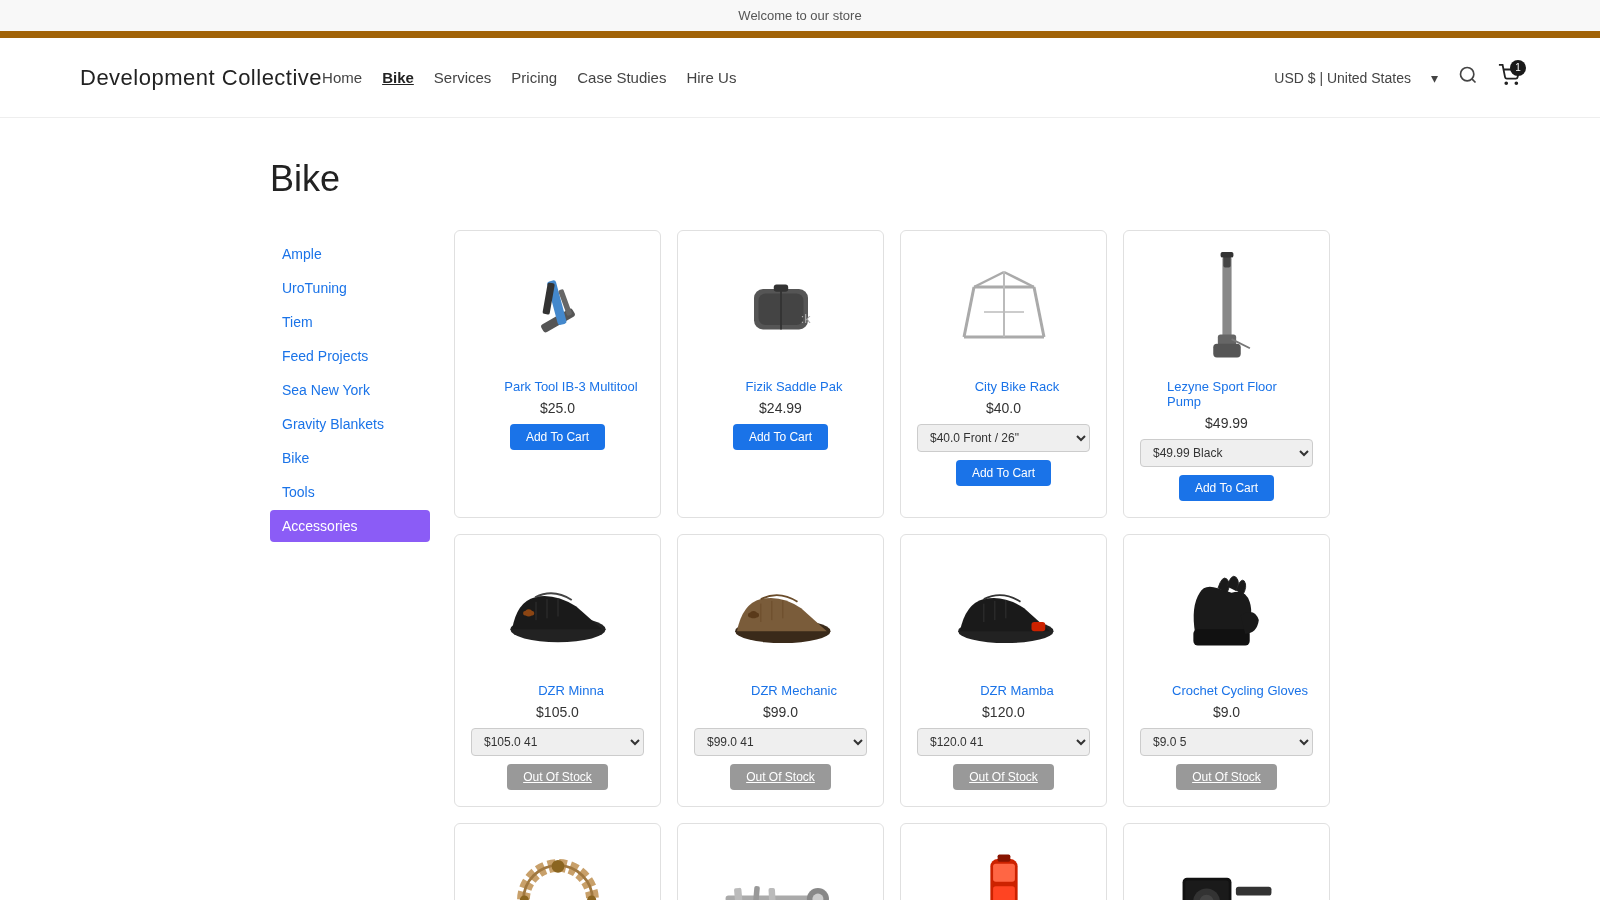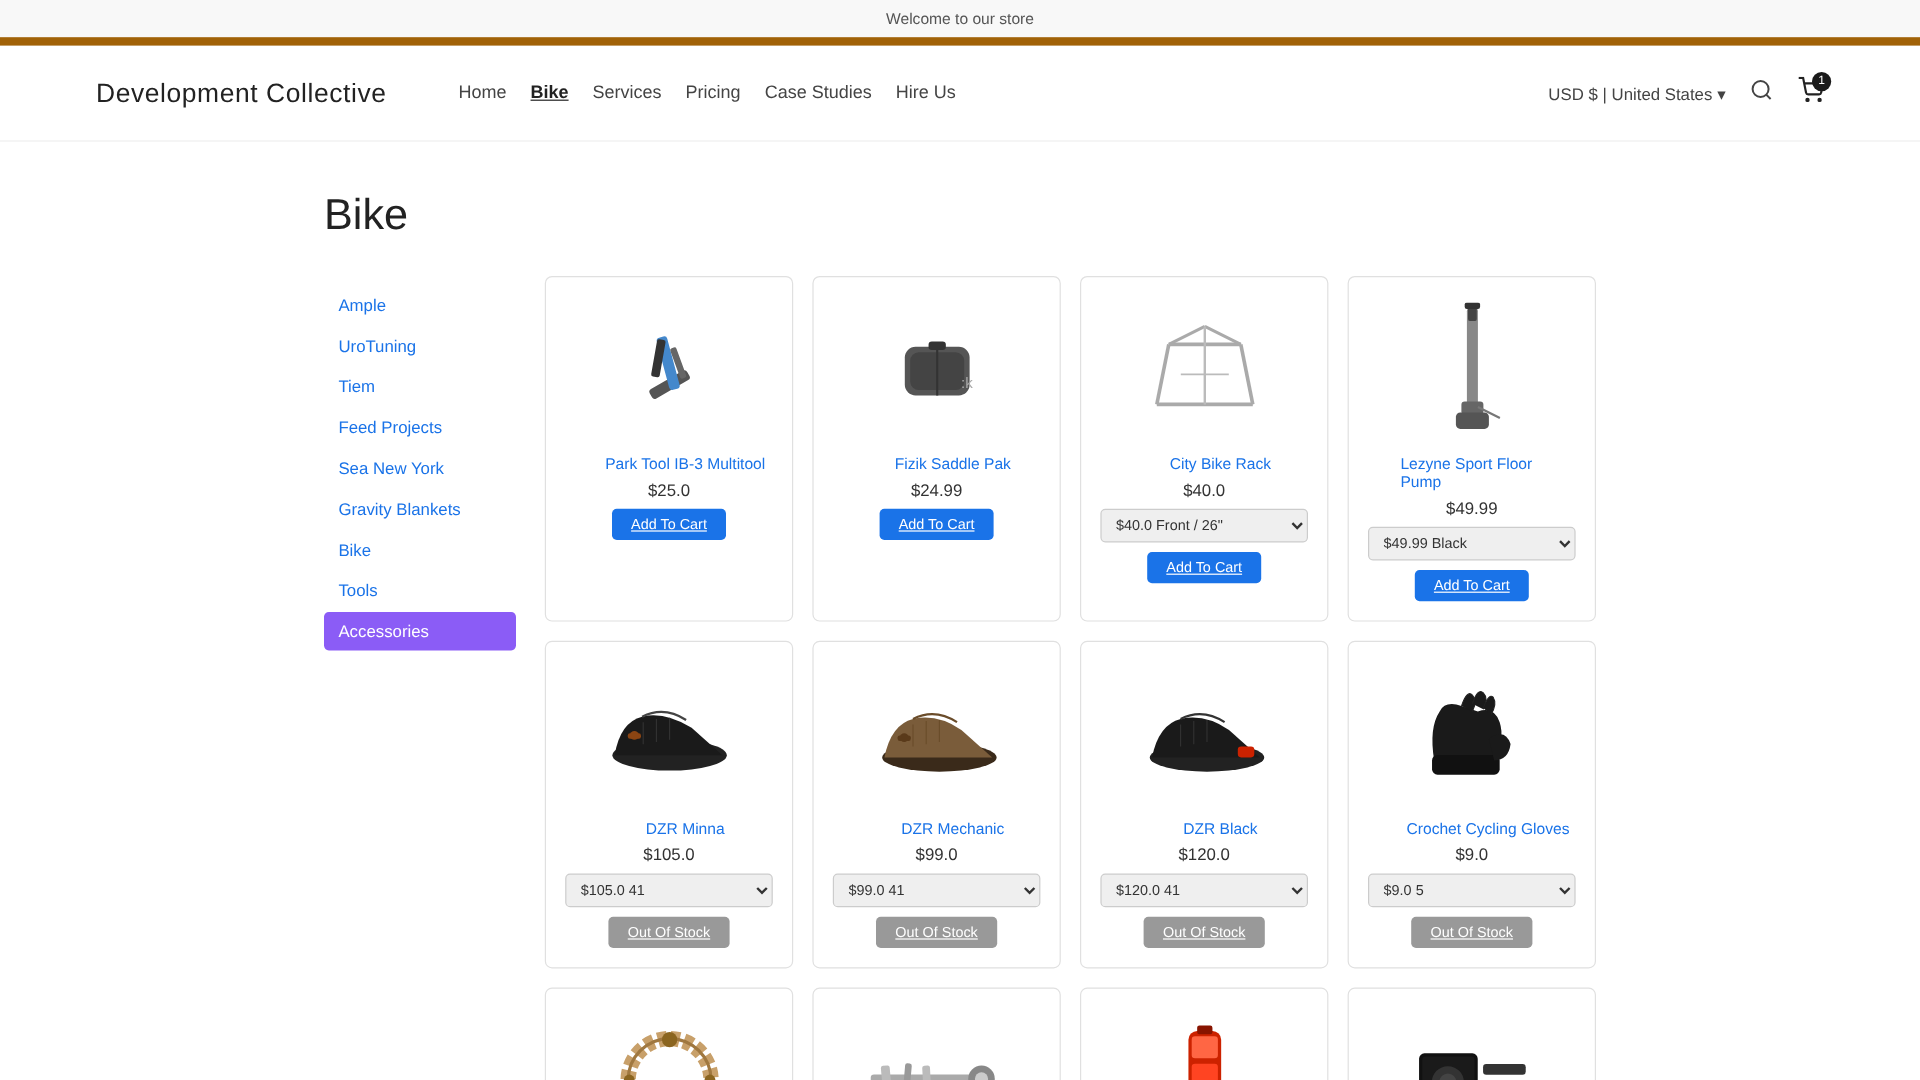--- a/index.html
+++ b/index.html
@@ -22,21 +22,20 @@
       padding: 0 80px;
       height: 80px;
       border-bottom: 1px solid #eee;
     }
     .logo {
       font-size: 22px;
       color: #222;
       font-weight: 400;
       letter-spacing: 0.5px;
       white-space: nowrap;
-      margin-right: 60px;
     }
     .nav {
       display: flex;
       align-items: flex-end;
       gap: 20px;
       flex: 1;
     }
     .nav a {
       text-decoration: none;
       color: #444;
@@ -49,21 +48,21 @@
     }
     .header-right {
       display: flex;
       align-items: center;
       gap: 16px;
       margin-left: auto;
     }
     .currency-selector {
       display: flex;
       align-items: center;
-      gap: 4px;
+      gap: 20px;
       font-size: 14px;
       color: #444;
       cursor: pointer;
     }
     .search-icon-btn {
       background: none;
       border: none;
       cursor: pointer;
       padding: 4px;
       color: #444;
@@ -188,21 +187,20 @@
     }
     .btn-add-to-cart {
       background: #1a73e8;
       color: #fff;
       border: none;
       border-radius: 4px;
       padding: 6px 16px;
       font-size: 12px;
       cursor: pointer;
       white-space: nowrap;
-      text-decoration: underline;
     }
     .btn-out-of-stock {
       background: #999;
       color: #fff;
       border: none;
       border-radius: 4px;
       padding: 6px 16px;
       font-size: 12px;
       cursor: not-allowed;
       white-space: nowrap;
@@ -368,21 +366,21 @@
             <svg width="110" height="80" viewBox="0 0 120 80">
         <ellipse cx="62" cy="62" rx="52" ry="13" fill="#222"></ellipse>
         <path d="M12 62 Q18 32 38 27 Q60 22 82 37 L110 62 Z" fill="#1a1a1a"></path>
         <rect x="90" y="52" width="15" height="10" rx="3" fill="#cc2200"></rect>
         <path d="M38 27 Q58 17 78 30" stroke="#333" stroke-width="2" fill="none"></path>
         <line x1="38" y1="32" x2="38" y2="52" stroke="#333" stroke-width="1"></line>
         <line x1="50" y1="29" x2="50" y2="50" stroke="#333" stroke-width="1"></line>
         <line x1="62" y1="28" x2="62" y2="48" stroke="#333" stroke-width="1"></line>
       </svg>
           </div>
-          <a href="#" class="product-name">DZR Black</a>
+          <a href="#" class="product-name">DZR Mamba</a>
           <div class="product-price">$120.0</div>
           <select class="product-select"><option>$120.0 41</option></select>
           <button class="btn-out-of-stock">Out Of Stock</button>
         </div>
         <div class="product-card">
           <div class="product-image-area">
             <svg width="100" height="100" viewBox="0 0 110 110">
         <path d="M20 80 Q15 50 25 35 Q30 25 45 30 L60 35 Q75 30 80 45 Q85 60 75 80 Z" fill="#1a1a1a"></path>
         <path d="M45 30 Q50 15 55 20 Q60 25 55 35" fill="#1a1a1a" stroke="#222" stroke-width="1"></path>
         <path d="M55 28 Q60 13 65 18 Q70 23 65 33" fill="#1a1a1a" stroke="#222" stroke-width="1"></path>

